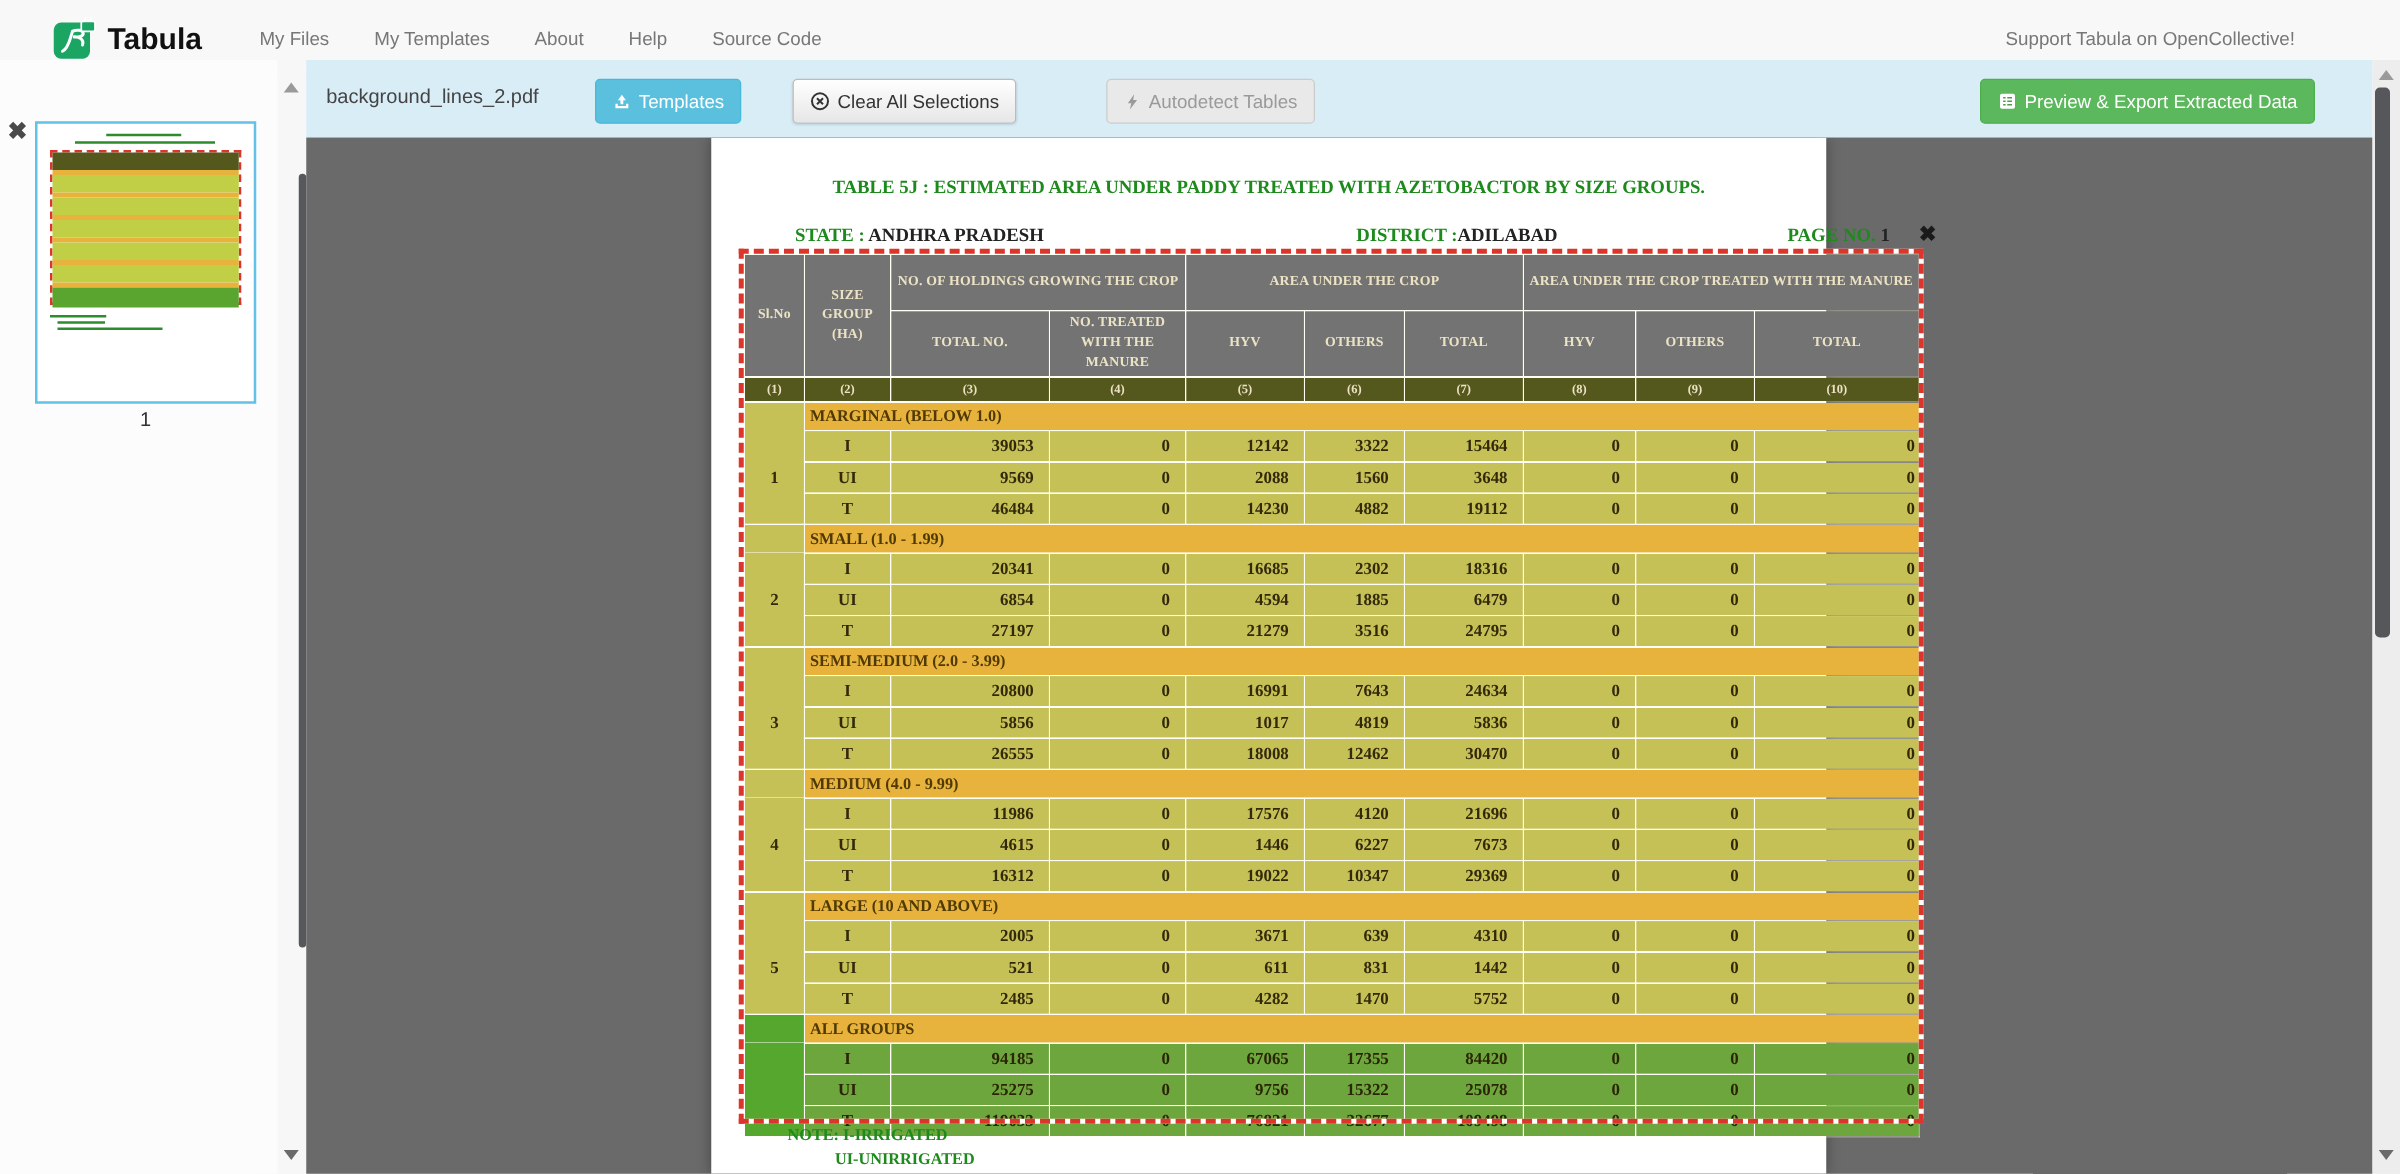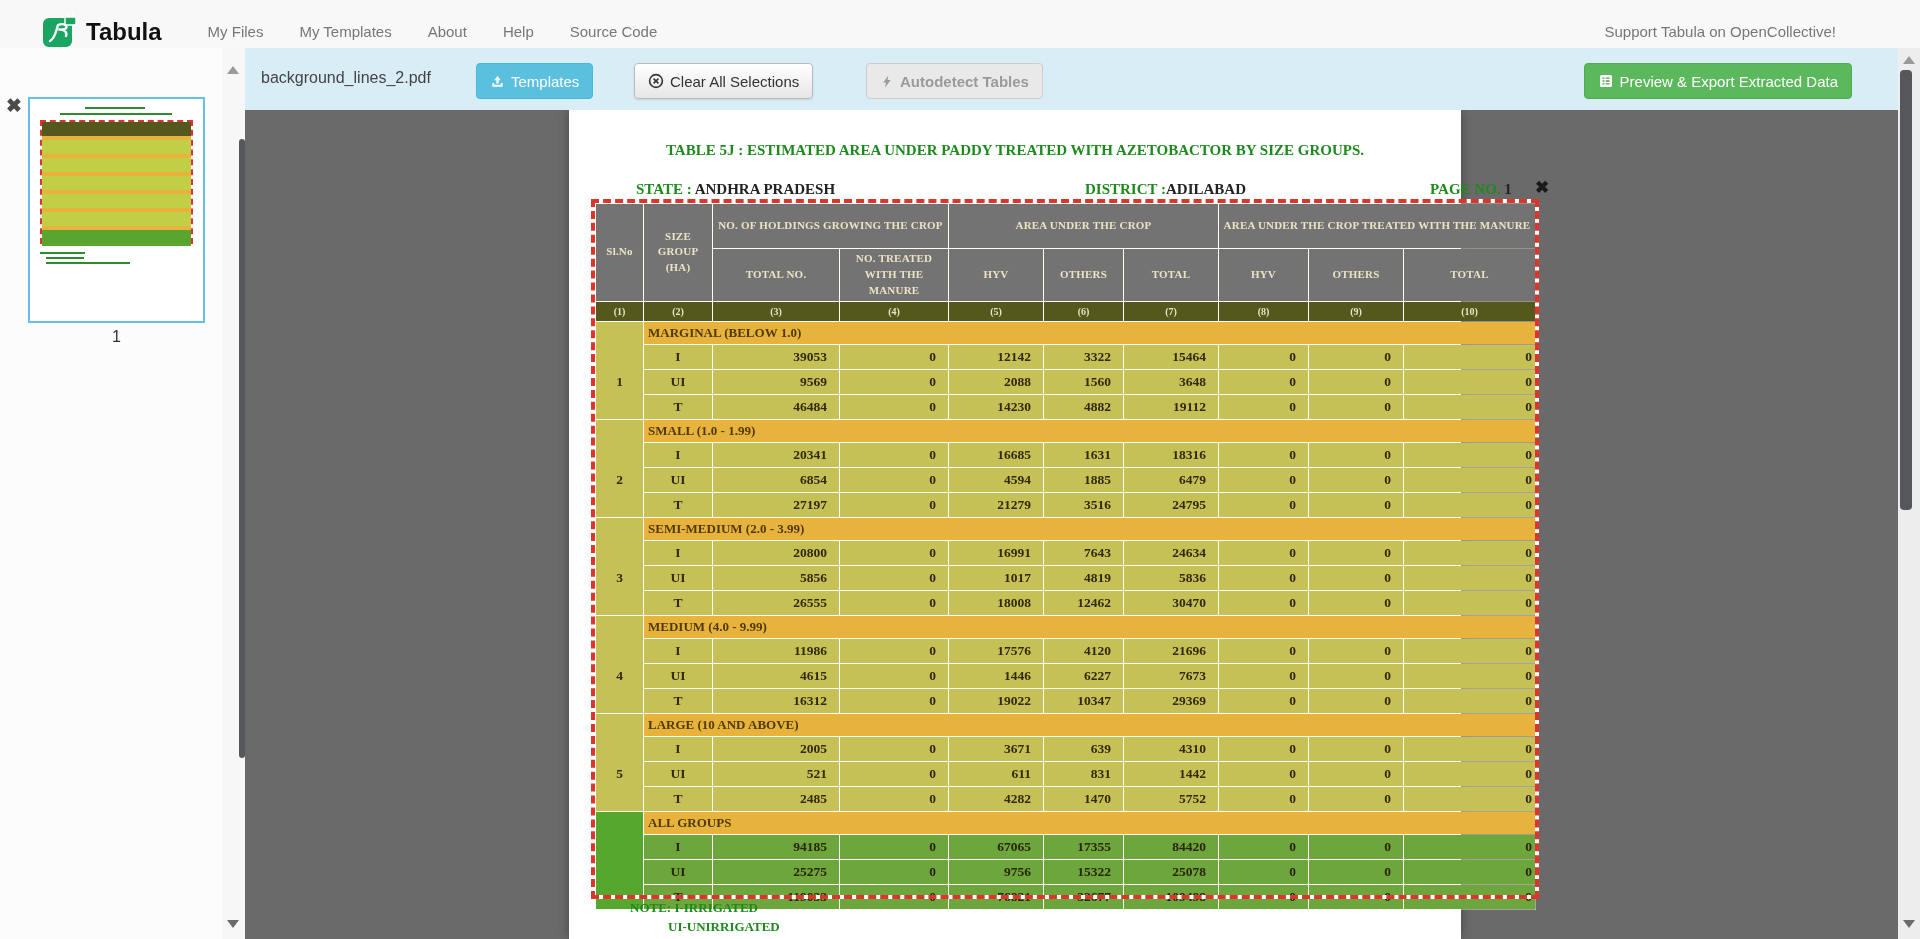--- a/index.html
+++ b/index.html
@@ -44,21 +44,21 @@
   
   .toolbar { position:absolute; left:245px; top:48px; width:1653px; height:62px; background:#d9edf7; }
   .filename { position:absolute; left:16px; top:21px; font-size:16px; color:#444; }
   .btn { position:absolute; top:15px; height:36px; border-radius:4px; font-size:15px;
          display:flex; align-items:center; padding:0 13px; cursor:pointer; white-space:nowrap;
          border:1px solid transparent; }
   .btn .ico { margin-right:6px; display:inline-flex; }
   .btn-templates { left:231px; background:#5bc0de; border-color:#46b8da; color:#fff; }
   .btn-clear { left:389px; background:linear-gradient(#ffffff,#e6e6e6); border-color:#bbb;
                color:#333; box-shadow:0 1px 2px rgba(0,0,0,.12); }
-  .btn-autodetect { left:621px; background:#e9e9e9; border-color:#ccc; color:#9a9a9a; cursor:default;font-weight:bold; }
+  .btn-autodetect { left:640px; background:#e9e9e9; border-color:#ccc; color:#9a9a9a; cursor:default; }
   .btn-export { right:46px; background:#5cb85c; border-color:#4cae4c; color:#fff; }
 
   
   .viewer { position:absolute; left:245px; top:110px; width:1653px; height:829px;
             background:#6a6a6a; overflow:hidden; }
   .pdf-page { position:absolute; left:324px; top:0; width:892px; height:829px; background:#fff;
               box-shadow:0 0 10px rgba(0,0,0,.35);
               font-family:"Liberation Serif","DejaVu Serif",serif; }
   .doc-title { position:absolute; left:0; top:32px; width:100%; text-align:center;
                color:#1e8a1e; font-weight:bold; font-size:15px; }
@@ -313,21 +313,21 @@
           <tr class="band-row">
             <td class="slno-band"></td>
             <td class="band" colspan="9">SMALL (1.0 - 1.99)</td>
           </tr>
           <tr class="data-row">
             <td class="slno" rowspan="3">2</td>
             <td class="lbl">I</td>
             <td class="num">20341</td>
             <td class="num">0</td>
             <td class="num">16685</td>
-            <td class="num">1631</td>
+            <td class="num">2302</td>
             <td class="num">18316</td>
             <td class="num">0</td>
             <td class="num">0</td>
             <td class="num last">0</td>
           </tr>
           <tr class="data-row">
             <td class="lbl">UI</td>
             <td class="num">6854</td>
             <td class="num">0</td>
             <td class="num">4594</td>

